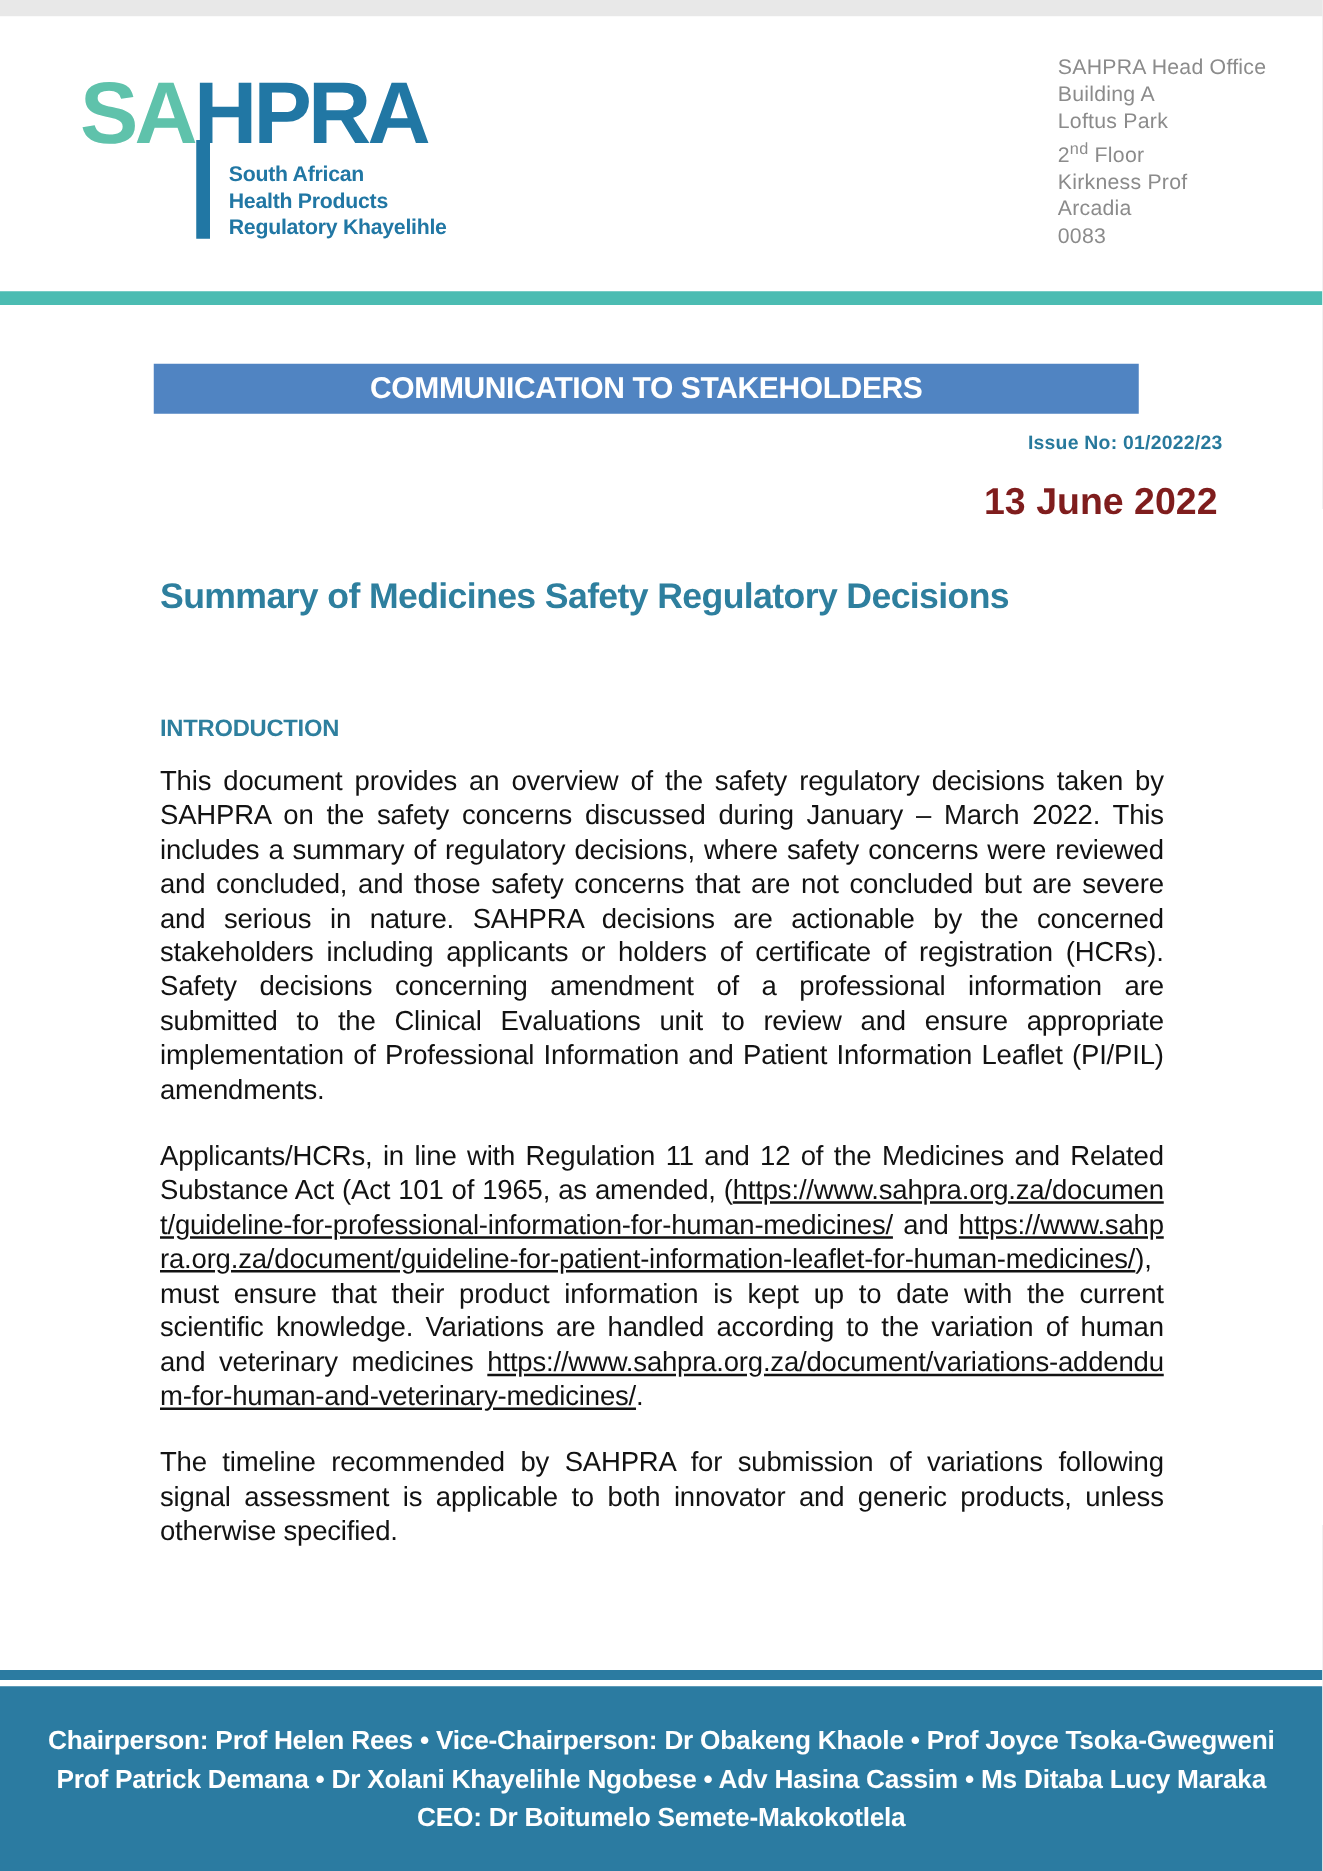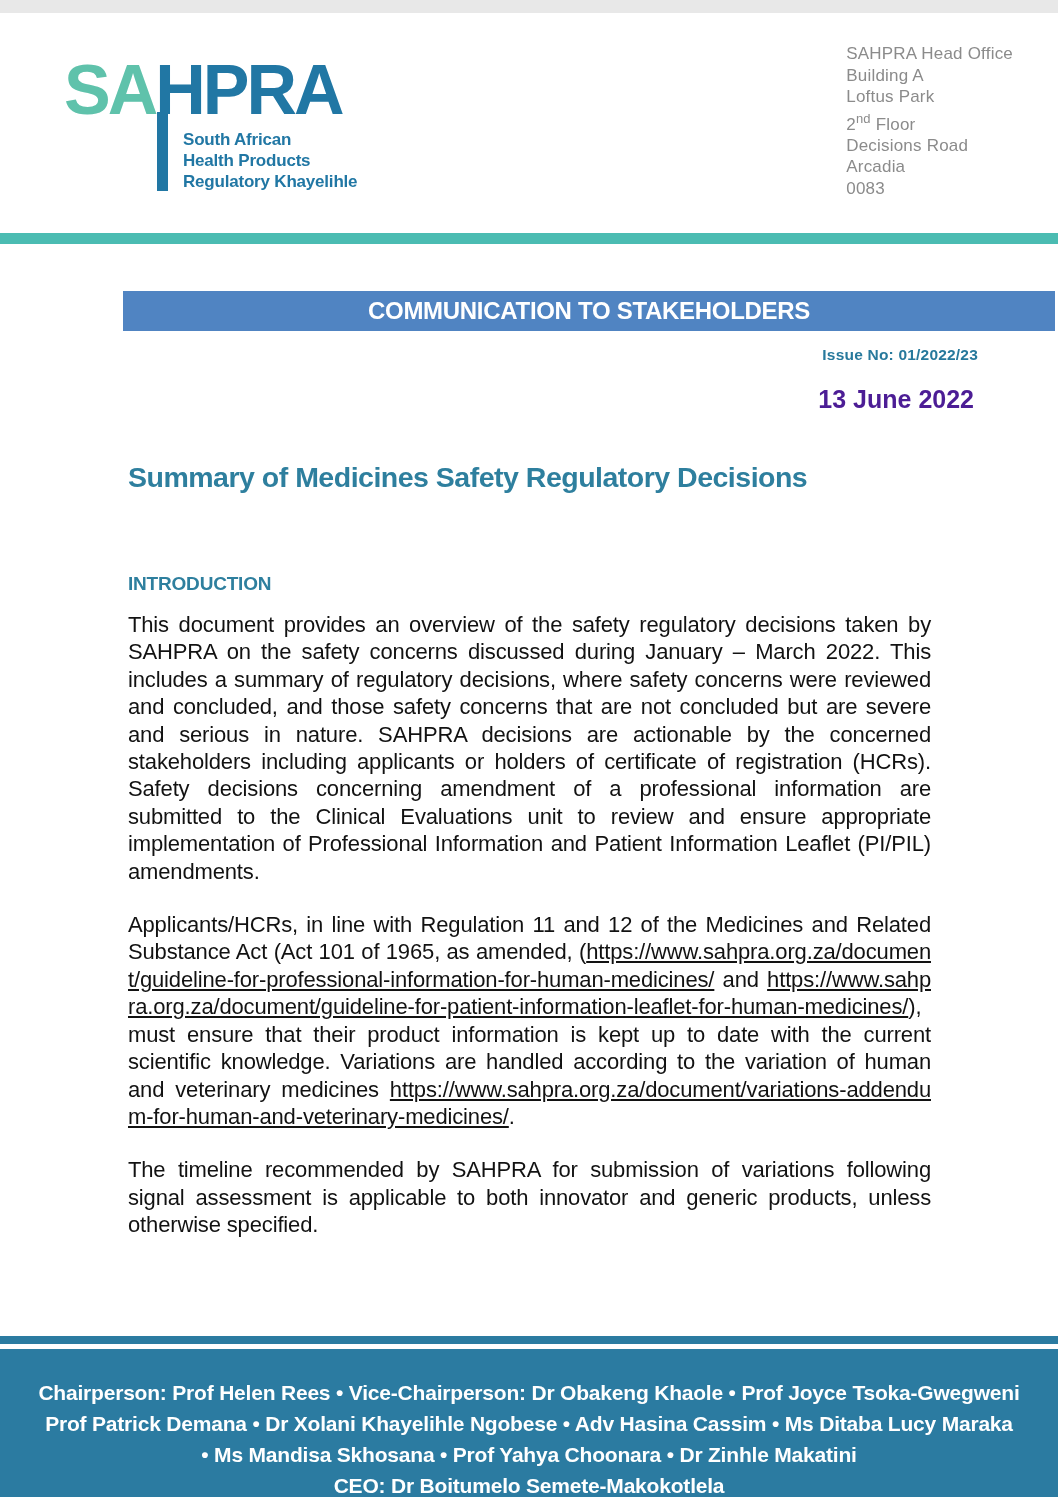--- a/index.html
+++ b/index.html
@@ -41,33 +41,33 @@
 
   
   .divider {
     position: absolute; left: 0; top: 220px;
     width: 100%; height: 11px; background: #4bbcb2;
   }
 
   
   .banner {
     position: absolute; left: 123px; top: 278px;
-    width: 932px; height: 40px; background: #5084c2;
+    width: 788px; height: 40px; background: #5084c2;
     color: #ffffff; font-size: 24px; font-weight: bold;
     text-align: center; line-height: 40px; letter-spacing: -0.3px;
   }
 
   
   .issue-no {
     position: absolute; right: 80px; top: 333px;
     color: #27799c; font-size: 15.5px; font-weight: bold; letter-spacing: 0.2px;
   }
   .doc-date {
     position: absolute; right: 84px; top: 372px;
-    color: #4c1d95; font-size: 25px; font-weight: bold;
+    color: #7f1d1d; font-size: 30px; font-weight: bold;
   }
 
   
   .doc-title {
     position: absolute; left: 128px; top: 448px;
     color: #2e7f9e; font-size: 28.5px; font-weight: bold; letter-spacing: -0.5px;
     white-space: nowrap;
     text-align: center;
   }
   .section-heading {
@@ -115,21 +115,21 @@
       <div>Health Products</div>
       <div>Regulatory Khayelihle</div>
     </div>
   </div>
 
   <div class="address">
       <div>SAHPRA Head Office</div>
       <div>Building A</div>
       <div>Loftus Park</div>
       <div>2<sup>nd</sup> Floor</div>
-      <div>Decisions Road</div>
+      <div>Kirkness Prof</div>
       <div>Arcadia</div>
       <div>0083</div>
     </div>
 
   <div class="divider"></div>
 
   <div class="banner">COMMUNICATION TO STAKEHOLDERS</div>
 
   <div class="issue-no">Issue No: 01/2022/23</div>
   <div class="doc-date">13 June 2022</div>
@@ -140,17 +140,16 @@
   <div class="doc-body">
       <p>This document provides an overview of the safety regulatory decisions taken by SAHPRA on the safety concerns discussed during January – March 2022. This includes a summary of regulatory decisions, where safety concerns were reviewed and concluded, and those safety concerns that are not concluded but are severe and serious in nature. SAHPRA decisions are actionable by the concerned stakeholders including applicants or holders of certificate of registration (HCRs). Safety decisions concerning amendment of a professional information are submitted to the Clinical Evaluations unit to review and ensure appropriate implementation of Professional Information and Patient Information Leaflet (PI/PIL) amendments.</p>
       <p>Applicants/HCRs, in line with Regulation 11 and 12 of the Medicines and Related Substance Act (Act 101 of 1965, as amended, (<a class="link">https://www.sahpra.org.za/document/guideline-for-professional-information-for-human-medicines/</a> and <a class="link">https://www.sahpra.org.za/document/guideline-for-patient-information-leaflet-for-human-medicines/</a>), must ensure that their product information is kept up to date with the current scientific knowledge. Variations are handled according to the variation of human and veterinary medicines <a class="link">https://www.sahpra.org.za/document/variations-addendum-for-human-and-veterinary-medicines/</a>.</p>
       <p>The timeline recommended by SAHPRA for submission of variations following signal assessment is applicable to both innovator and generic products, unless otherwise specified.</p>
     </div>
 
   <div class="footer-strip"></div>
   <div class="footer-band">
       <div>Chairperson: Prof Helen Rees • Vice-Chairperson: Dr Obakeng Khaole • Prof Joyce Tsoka-Gwegweni</div>
       <div>Prof Patrick Demana • Dr Xolani Khayelihle Ngobese • Adv Hasina Cassim • Ms Ditaba Lucy Maraka</div>
-      <div>• Ms Mandisa Skhosana • Prof Yahya Choonara • Dr Zinhle Makatini</div>
       <div>CEO: Dr Boitumelo Semete-Makokotlela</div>
     </div>
 
 </div>
 
 </body></html>

